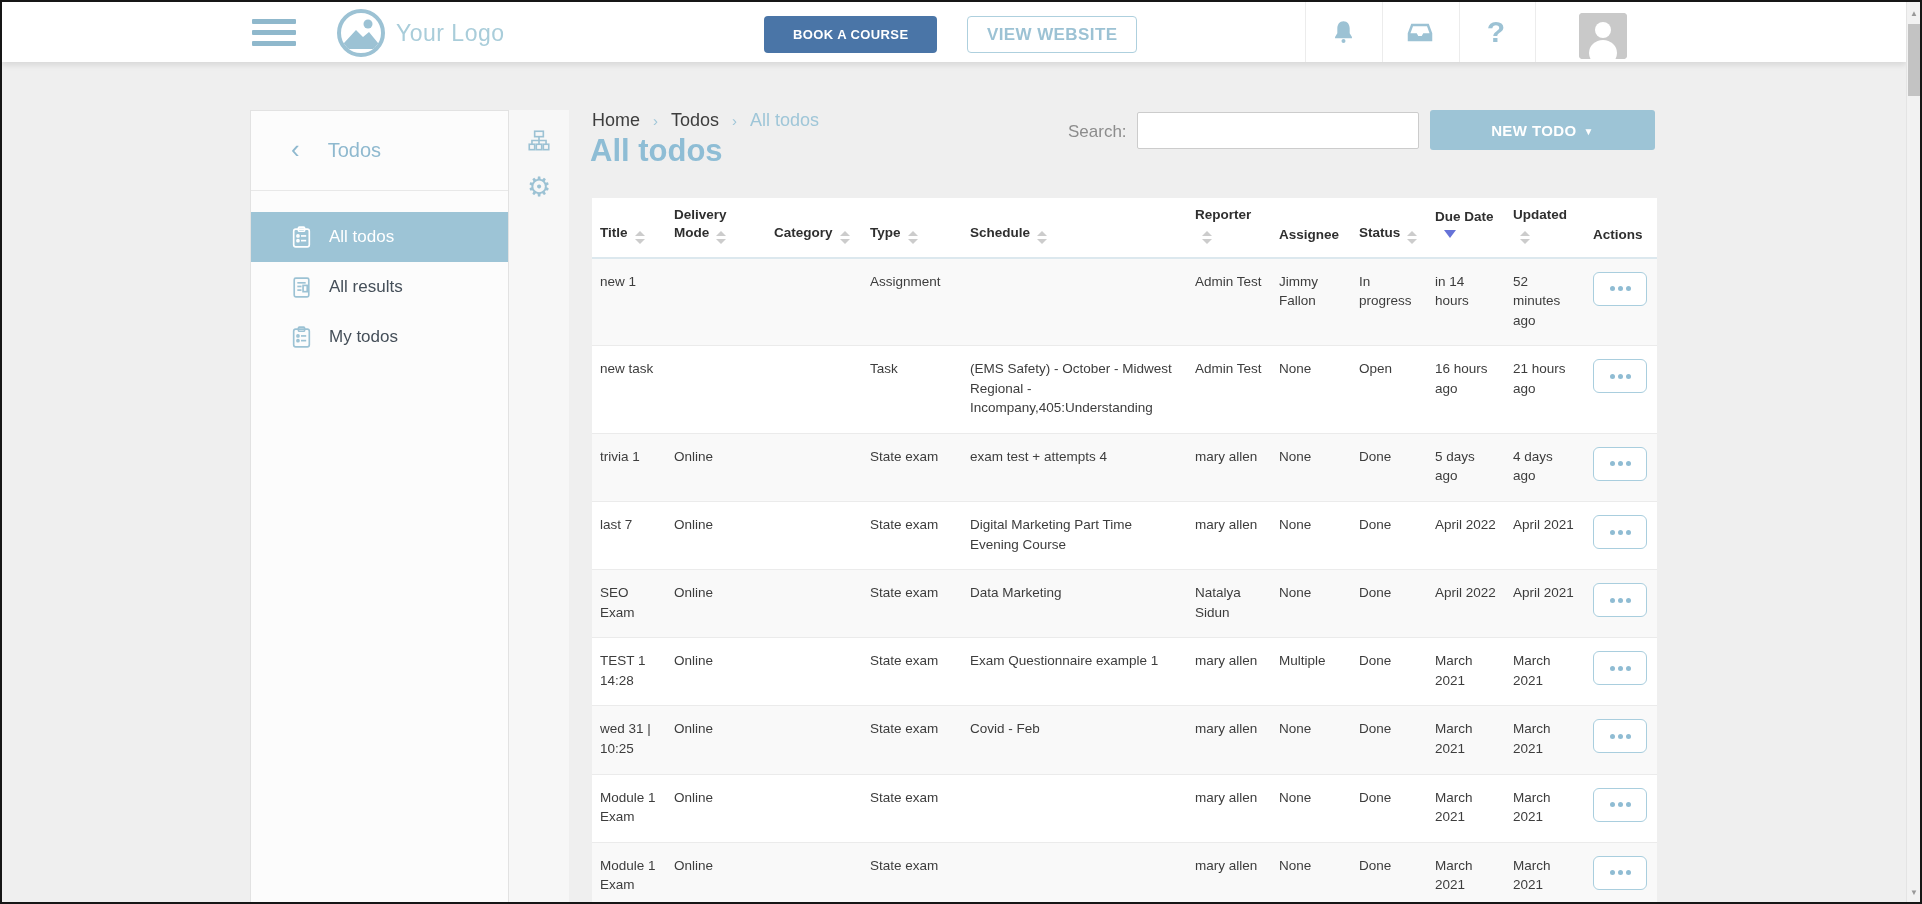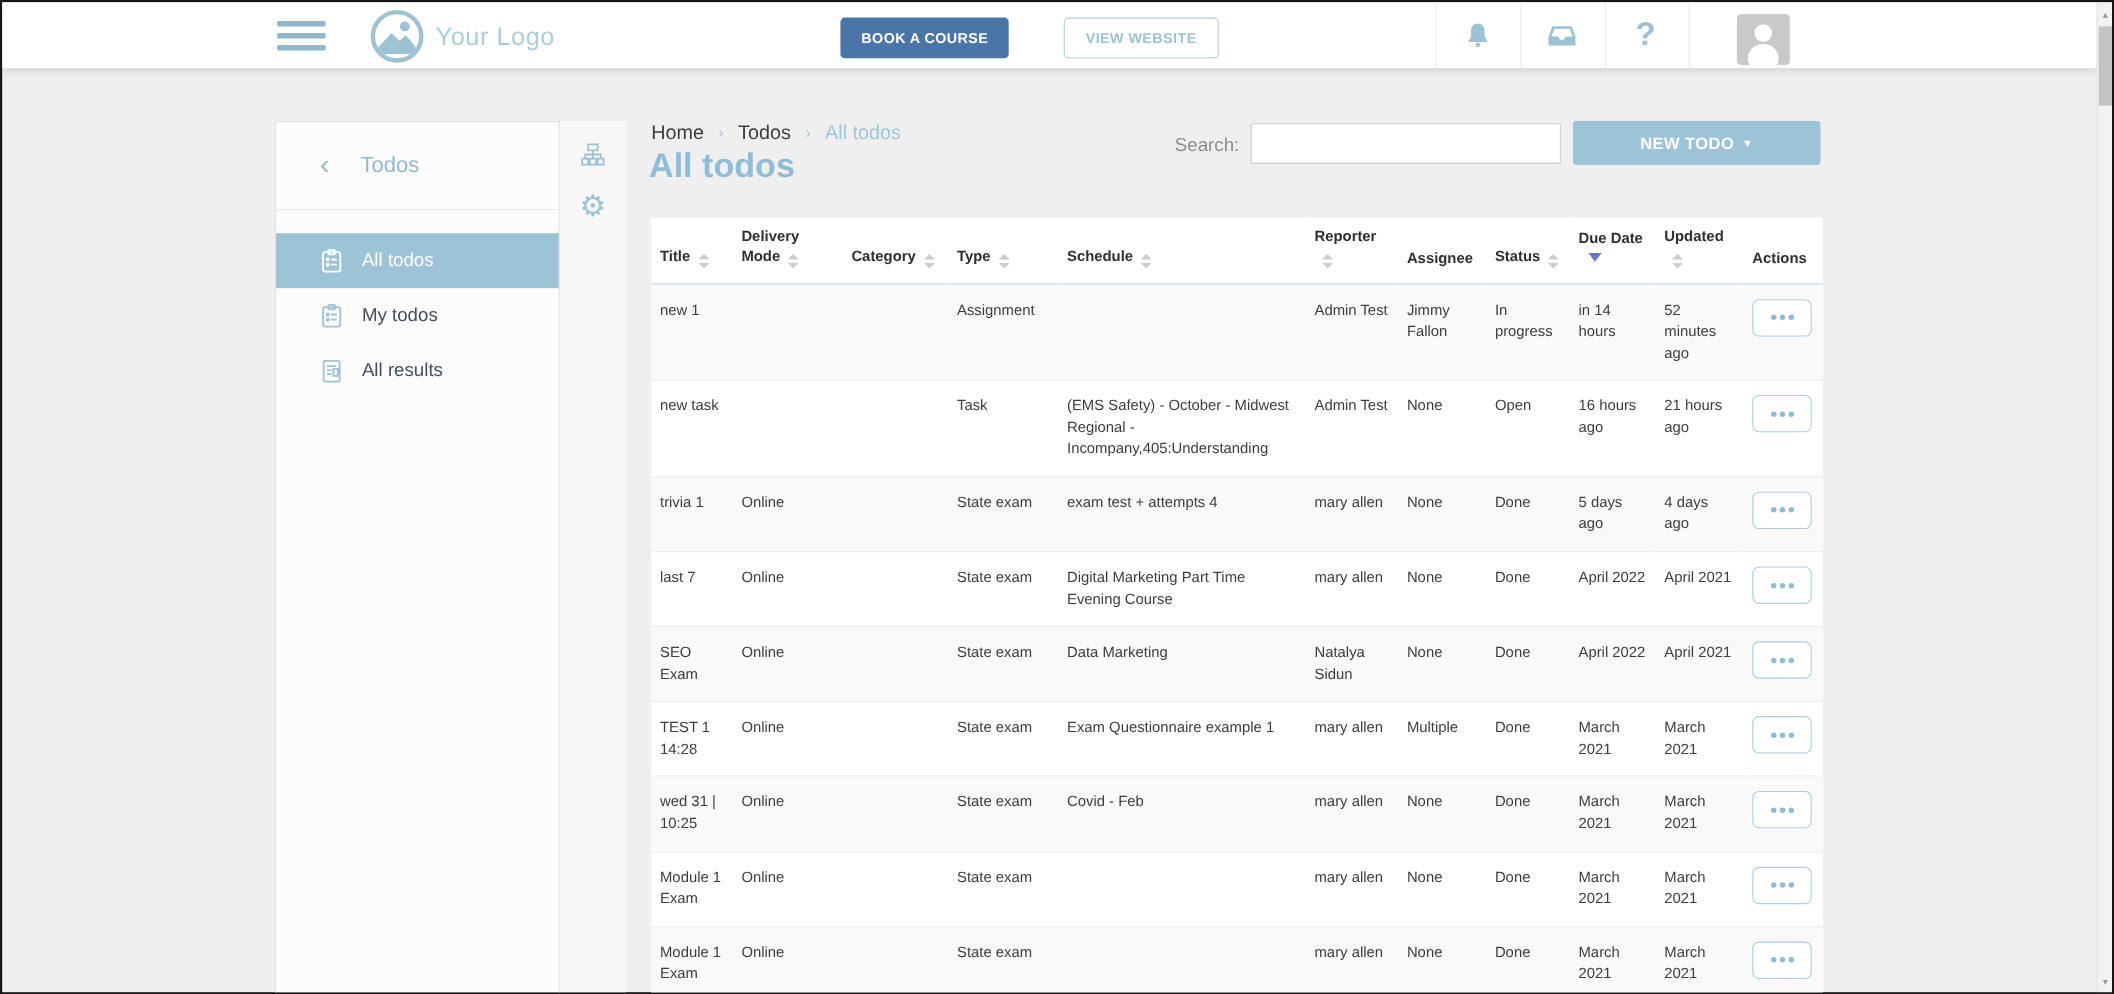--- a/index.html
+++ b/index.html
@@ -16,28 +16,28 @@
     position:absolute; left:0; top:0; right:14px; height:60px;
     background:#fff; box-shadow:0 3px 6px rgba(0,0,0,.10); z-index:5;
   }
   .hamburger{ position:absolute; left:250px; top:17px; width:44px; cursor:pointer; }
   .hamburger i{ display:block; height:5px; margin-bottom:6px; background:#8fb8cc; border-radius:1px; }
   .logo{ position:absolute; left:335px; top:7px; display:flex; align-items:center; gap:11px; }
   .logo-circle{ width:48px; height:48px; border:4px solid #9cc2d4; border-radius:50%;
     display:flex; align-items:center; justify-content:center; overflow:hidden; background:#fff; }
   .logo-text{ font-size:23px; color:#a9cdda; letter-spacing:.5px; }
   .btn-primary{
-    position:absolute; left:762px; top:14px; height:37px; padding:0 19px;
+    position:absolute; left:762px; top:14px; height:37px; padding:0 29px;
     background:#4a75a7; color:#fff; border:none; border-radius:4px;
     font-family:inherit; font-size:13px; font-weight:bold; letter-spacing:.4px; cursor:pointer;
   }
   .btn-outline{
     position:absolute; left:965px; top:14px; height:37px; padding:0 19px;
     background:#fff; color:#9cc2d4; border:1px solid #aed0de; border-radius:4px;
-    font-family:inherit; font-size:13px; font-weight:bold; letter-spacing:.4px; cursor:pointer;
+    font-family:inherit; font-size:17px; font-weight:bold; letter-spacing:.4px; cursor:pointer;
   }
   .hdr-sep{ position:absolute; top:0; width:1px; height:60px; background:#ececec; }
   .hdr-icon{ position:absolute; top:0; width:60px; height:60px; display:flex;
     align-items:center; justify-content:center; cursor:pointer; color:#9cc2d4; }
   .q-mark{ font-size:30px; font-weight:bold; color:#9cc2d4; font-family:"Liberation Sans",sans-serif; }
   .avatar{ position:absolute; left:1577px; top:11px; width:48px; height:46px;
     border-radius:4px; background:#c9c9c9; overflow:hidden; cursor:pointer; }
 
   
   .scrollbar{ position:absolute; right:0; top:0; bottom:0; width:14px; background:#f2f2f2;
@@ -187,39 +187,39 @@
           <circle cx="8.6" cy="10.5" r="1"></circle>
             <line x1="11.5" y1="10.5" x2="16.5" y2="10.5"></line>
           <circle cx="8.6" cy="15" r="1"></circle>
             <line x1="11.5" y1="15" x2="16.5" y2="15"></line>
         </svg>
         <span>All todos</span>
       </div>
 
       <div class="side-item">
         <svg width="25" height="25" viewBox="0 0 24 24" fill="none" stroke-width="1.6">
+          <rect x="5" y="3" width="14" height="18" rx="1.5"></rect>
+          <line x1="8" y1="7.5" x2="16" y2="7.5"></line>
+            <line x1="8" y1="11" x2="12" y2="11"></line>
+          <rect x="13.5" y="10" width="4" height="6"></rect>
+            <line x1="8" y1="14.5" x2="12" y2="14.5"></line>
+        </svg>
+        <span>All results</span>
+      </div>
+
+      <div class="side-item">
+        <svg width="25" height="25" viewBox="0 0 24 24" fill="none" stroke-width="1.6">
           <rect x="4.5" y="4" width="15" height="17" rx="2"></rect>
             <rect x="9" y="2" width="6" height="4" rx="1"></rect>
           <circle cx="8.6" cy="10.5" r="1"></circle>
             <line x1="11.5" y1="10.5" x2="16.5" y2="10.5"></line>
           <circle cx="8.6" cy="15" r="1"></circle>
             <line x1="11.5" y1="15" x2="16.5" y2="15"></line>
         </svg>
         <span>My todos</span>
-      </div>
-
-      <div class="side-item">
-        <svg width="25" height="25" viewBox="0 0 24 24" fill="none" stroke-width="1.6">
-          <rect x="5" y="3" width="14" height="18" rx="1.5"></rect>
-          <line x1="8" y1="7.5" x2="16" y2="7.5"></line>
-            <line x1="8" y1="11" x2="12" y2="11"></line>
-          <rect x="13.5" y="10" width="4" height="6"></rect>
-            <line x1="8" y1="14.5" x2="12" y2="14.5"></line>
-        </svg>
-        <span>All results</span>
       </div>
 
 
     </div>
   </div>
 
   <div class="tool-strip">
     <div class="strip-icon" style="margin-top:8px">
       <svg width="26" height="26" viewBox="0 0 24 24" fill="none" stroke="#9cc2d4" stroke-width="1.5">
         <rect x="8" y="3" width="8" height="5"></rect>

